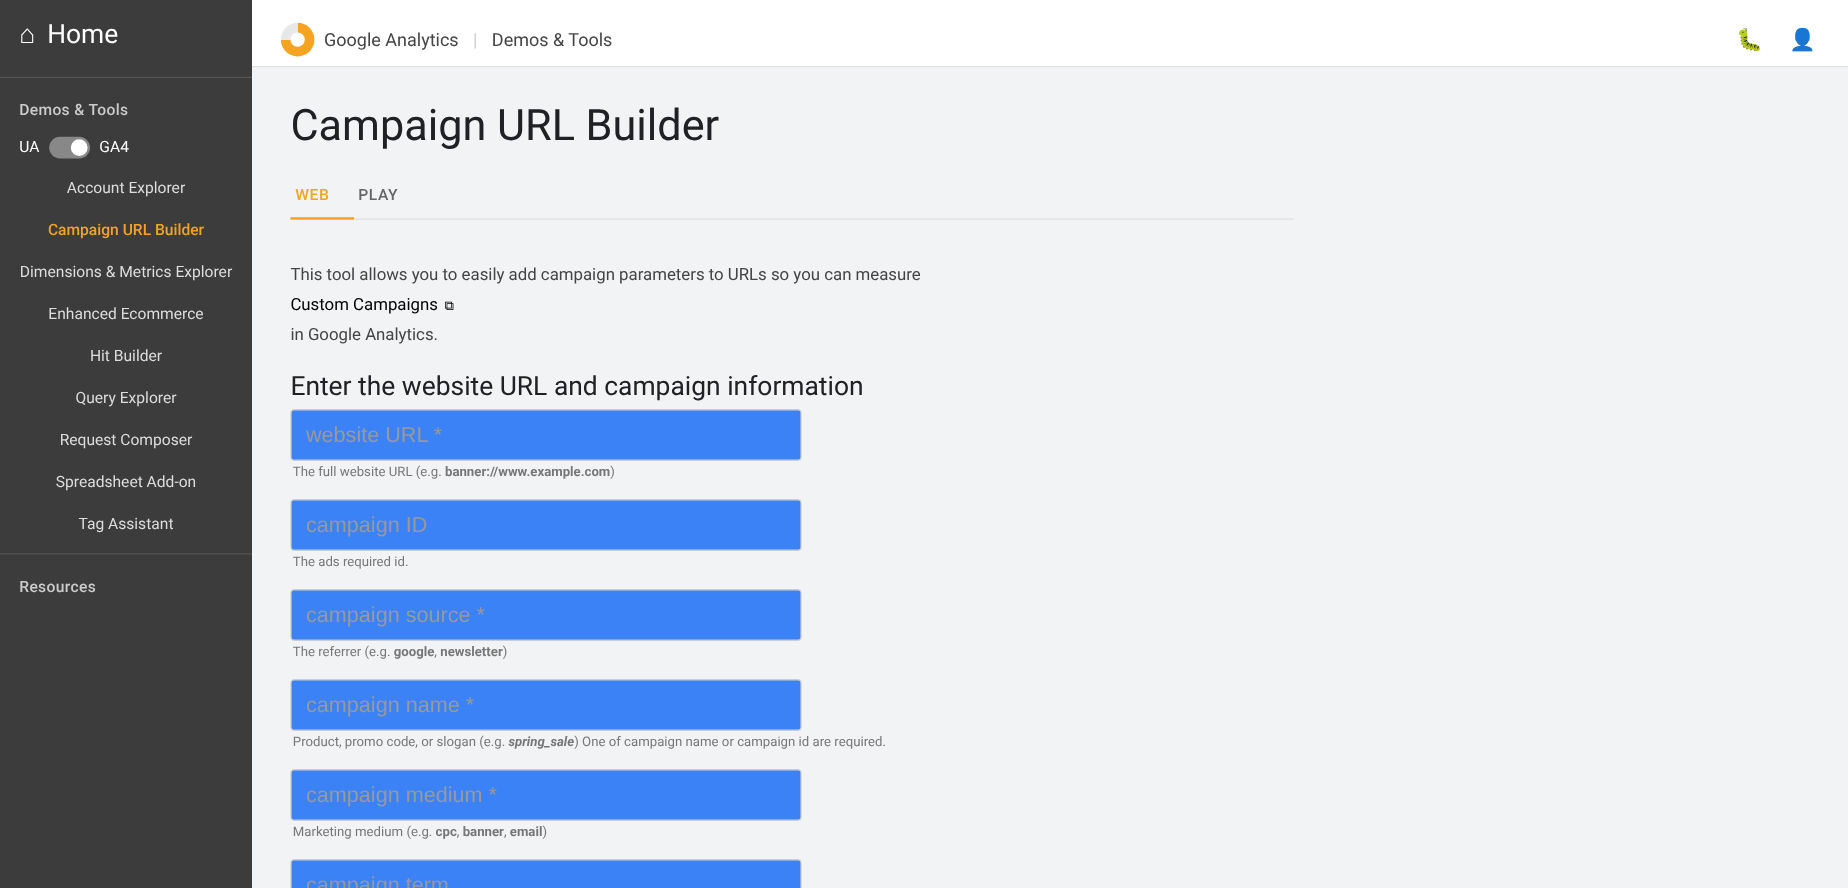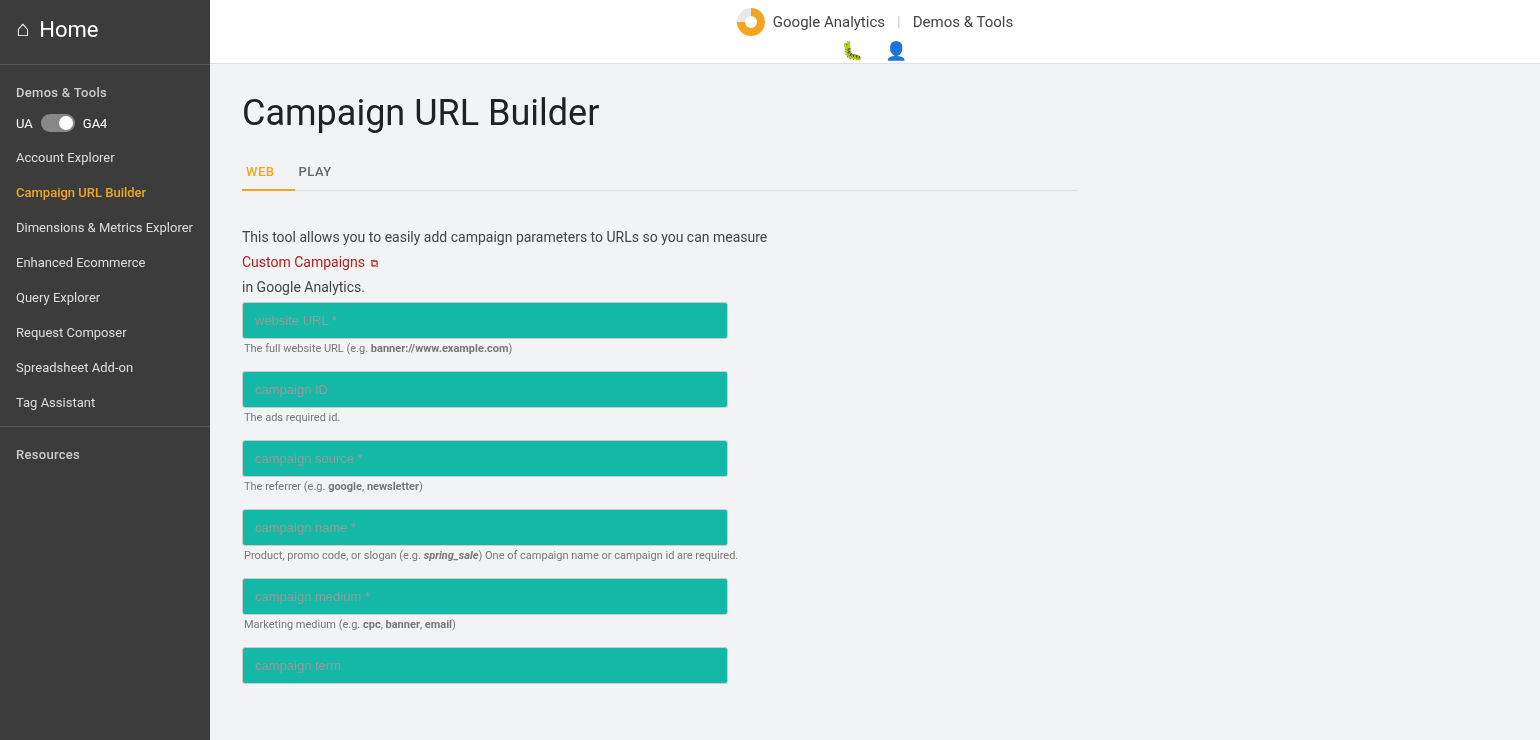--- a/index.html
+++ b/index.html
@@ -66,45 +66,45 @@
       border: none;
       border-top: 1px solid #555;
       margin: 6px 0;
     }
     .sidebar-item {
       padding: 10px 16px;
       font-size: 13px;
       color: #ddd;
       cursor: pointer;
       transition: background 0.15s;
+      text-align: center;
     }
     .sidebar-item.active {
       color: #f4a421;
       font-weight: 500;
     }
 
     
     #main {
       flex: 1;
       display: flex;
       flex-direction: column;
       overflow-y: auto;
       background: #f1f3f4;
     }
 
     
     #topbar {
       background: #fff;
       display: flex;
-      align-items: center;
+      align-items: flex-end;
       justify-content: space-between;
-      padding: 8px 36px;
+      padding: 8px 24px;
       border-bottom: 1px solid #e0e0e0;
       min-height: 56px;
-      flex-direction: column;
     }
     .topbar-logo {
       display: flex;
       align-items: center;
       gap: 8px;
       font-size: 15px;
       color: #444;
     }
     .ga-logo-circle {
       width: 28px;
@@ -179,21 +179,21 @@
     }
 
     
     .description {
       font-size: 14px;
       color: #444;
       margin-bottom: 4px;
       line-height: 1.5;
     }
     .description a, .description .link {
-      color: #b91c1c;
+      color: #000000;
       text-decoration: none;
     }
     .description .link-icon {
       font-size: 11px;
       margin-left: 2px;
     }
 
     
     .section-heading {
       font-size: 22px;
@@ -205,26 +205,26 @@
       font-size: 13px;
       color: #555;
       margin-bottom: 18px;
     }
 
     
     .form-group {
       margin-bottom: 16px;
     }
     .form-input {
-      width: 486px;
+      width: 426px;
       padding: 10px 12px;
-      font-size: 13px;
+      font-size: 18px;
       border: 1px solid #ccc;
       border-radius: 3px;
-      background: #14b8a6;
+      background: #3b82f6;
       color: #333;
       outline: none;
     }
     .form-input::placeholder {
       color: #999;
     }
     .field-hint {
       font-size: 11px;
       color: #777;
       margin-top: 3px;
@@ -255,20 +255,23 @@
     <span>Account Explorer</span>
   </div>
   <div class="sidebar-item active">
     <span>Campaign URL Builder</span>
   </div>
   <div class="sidebar-item">
     <span>Dimensions &amp; Metrics Explorer</span>
   </div>
   <div class="sidebar-item">
     <span>Enhanced Ecommerce</span>
+  </div>
+  <div class="sidebar-item">
+    <span>Hit Builder</span>
   </div>
   <div class="sidebar-item">
     <span>Query Explorer</span>
   </div>
   <div class="sidebar-item">
     <span>Request Composer</span>
   </div>
   <div class="sidebar-item">
     <span>Spreadsheet Add-on</span>
   </div>
@@ -313,20 +316,21 @@
     <p class="description">
       <a class="link">
         <span>Custom Campaigns</span>
         <span class="link-icon"> ⧉</span>
       </a>
     </p>
     <p class="description">
       <span>in Google Analytics.</span>
     </p>
 
+    <h2 class="section-heading">Enter the website URL and campaign information</h2>
 
     <div class="form-group">
       <input class="form-input" type="text" placeholder="website URL *" style="">
       <div class="field-hint">
         The full website URL (e.g. <span class="bold">banner://www.example.com</span>)
       </div>
     </div>
 
     <div class="form-group">
       <input class="form-input" type="text" placeholder="campaign ID" style="">

